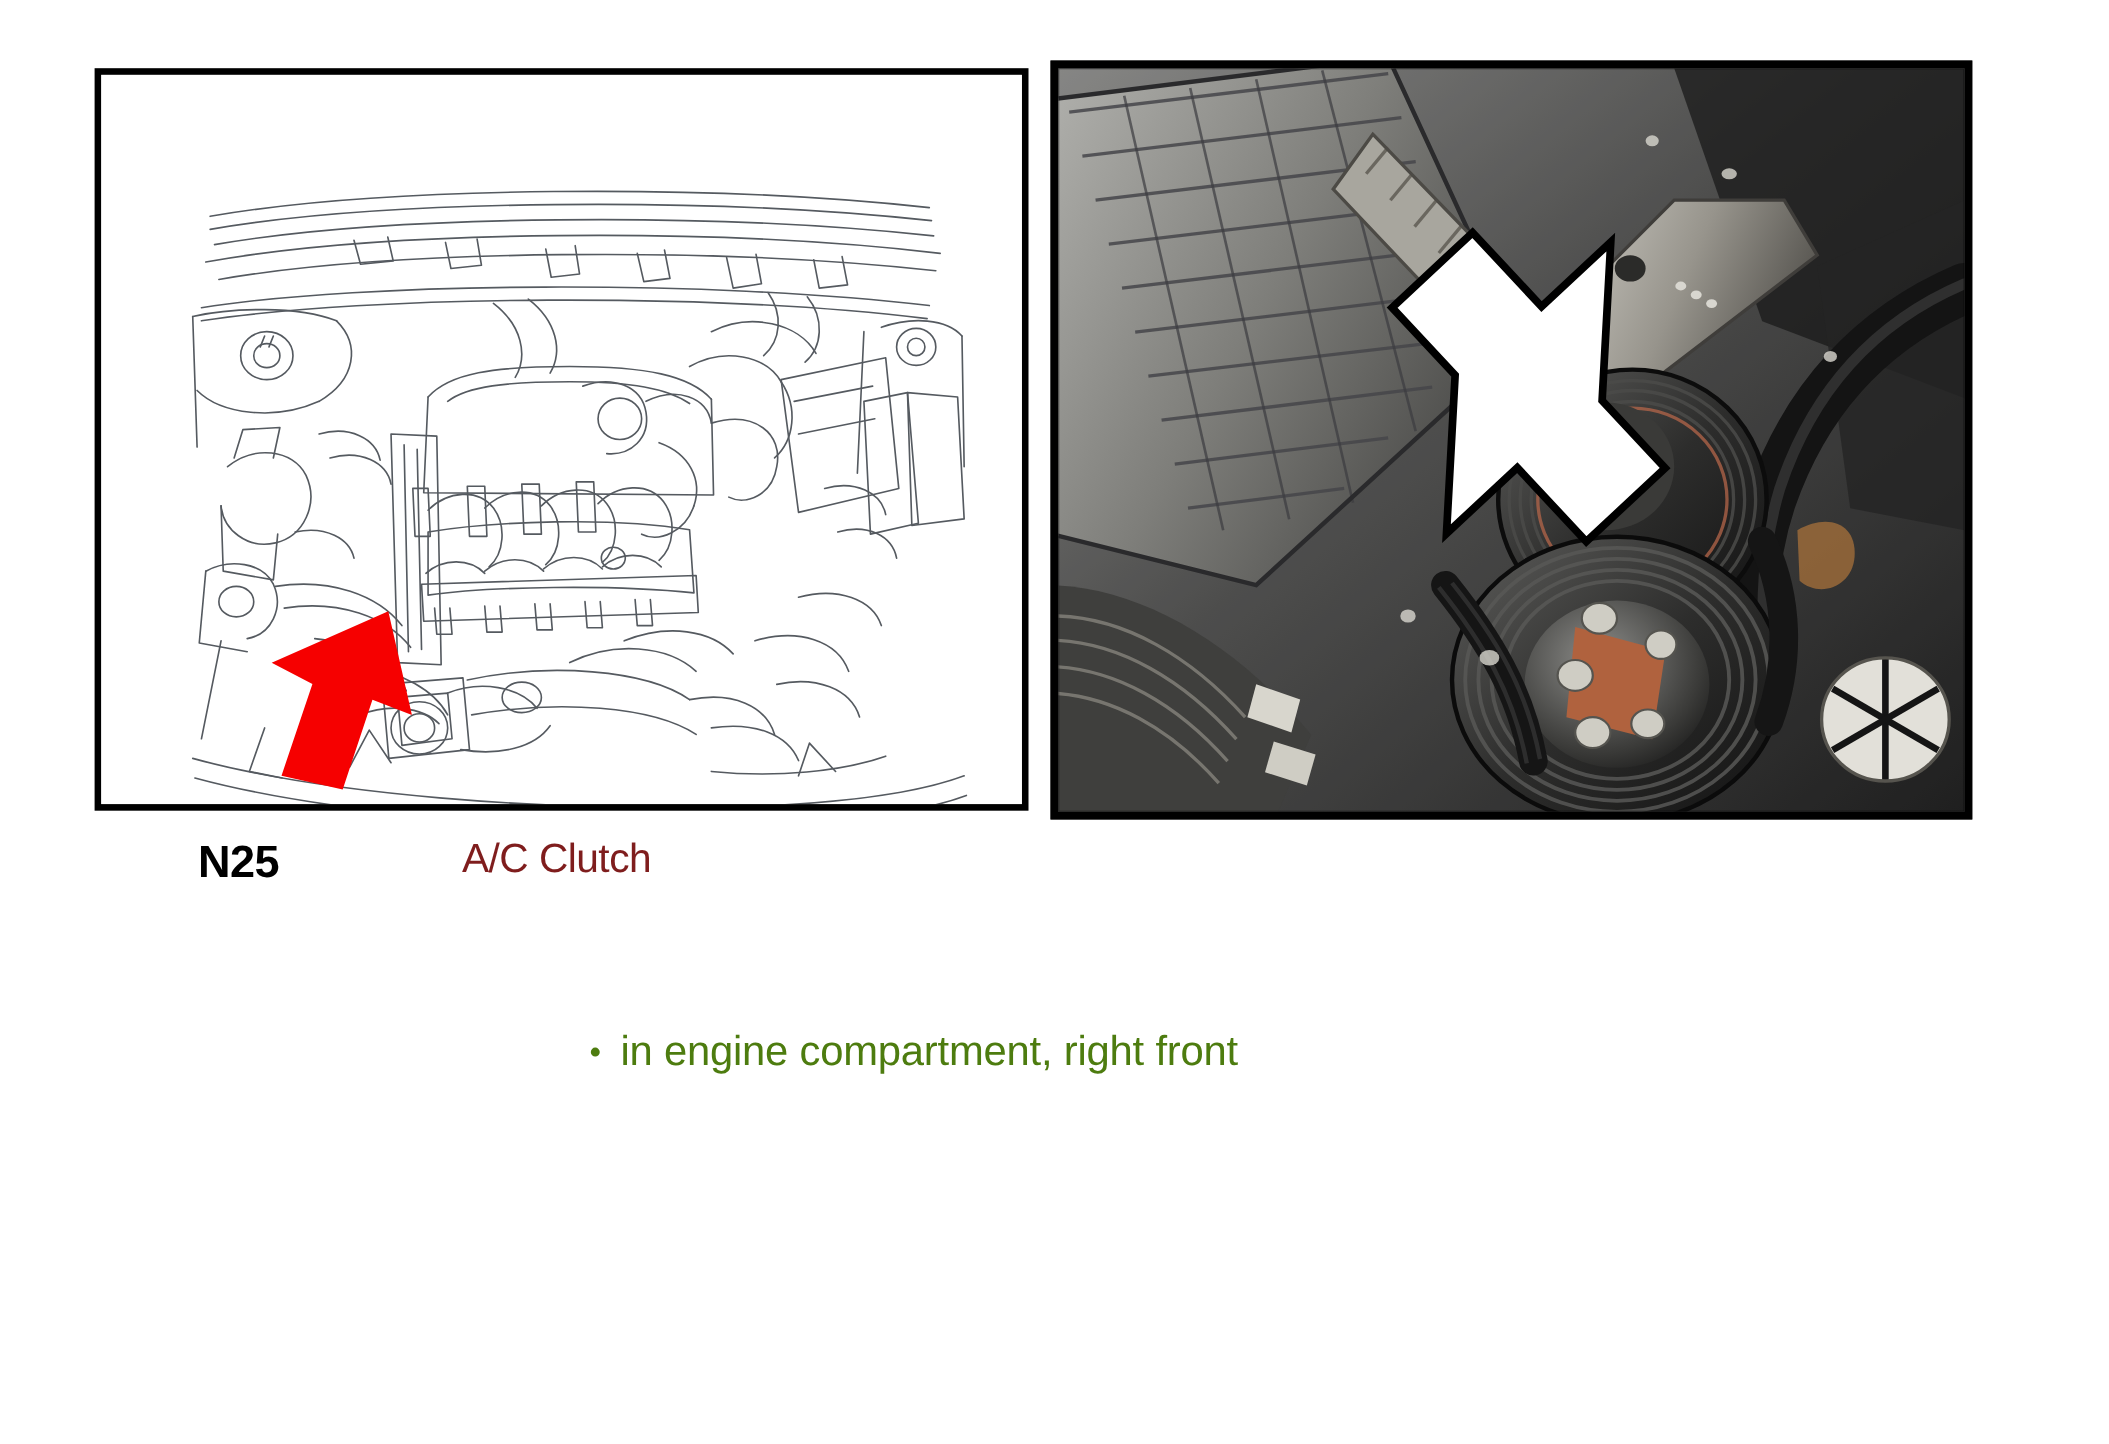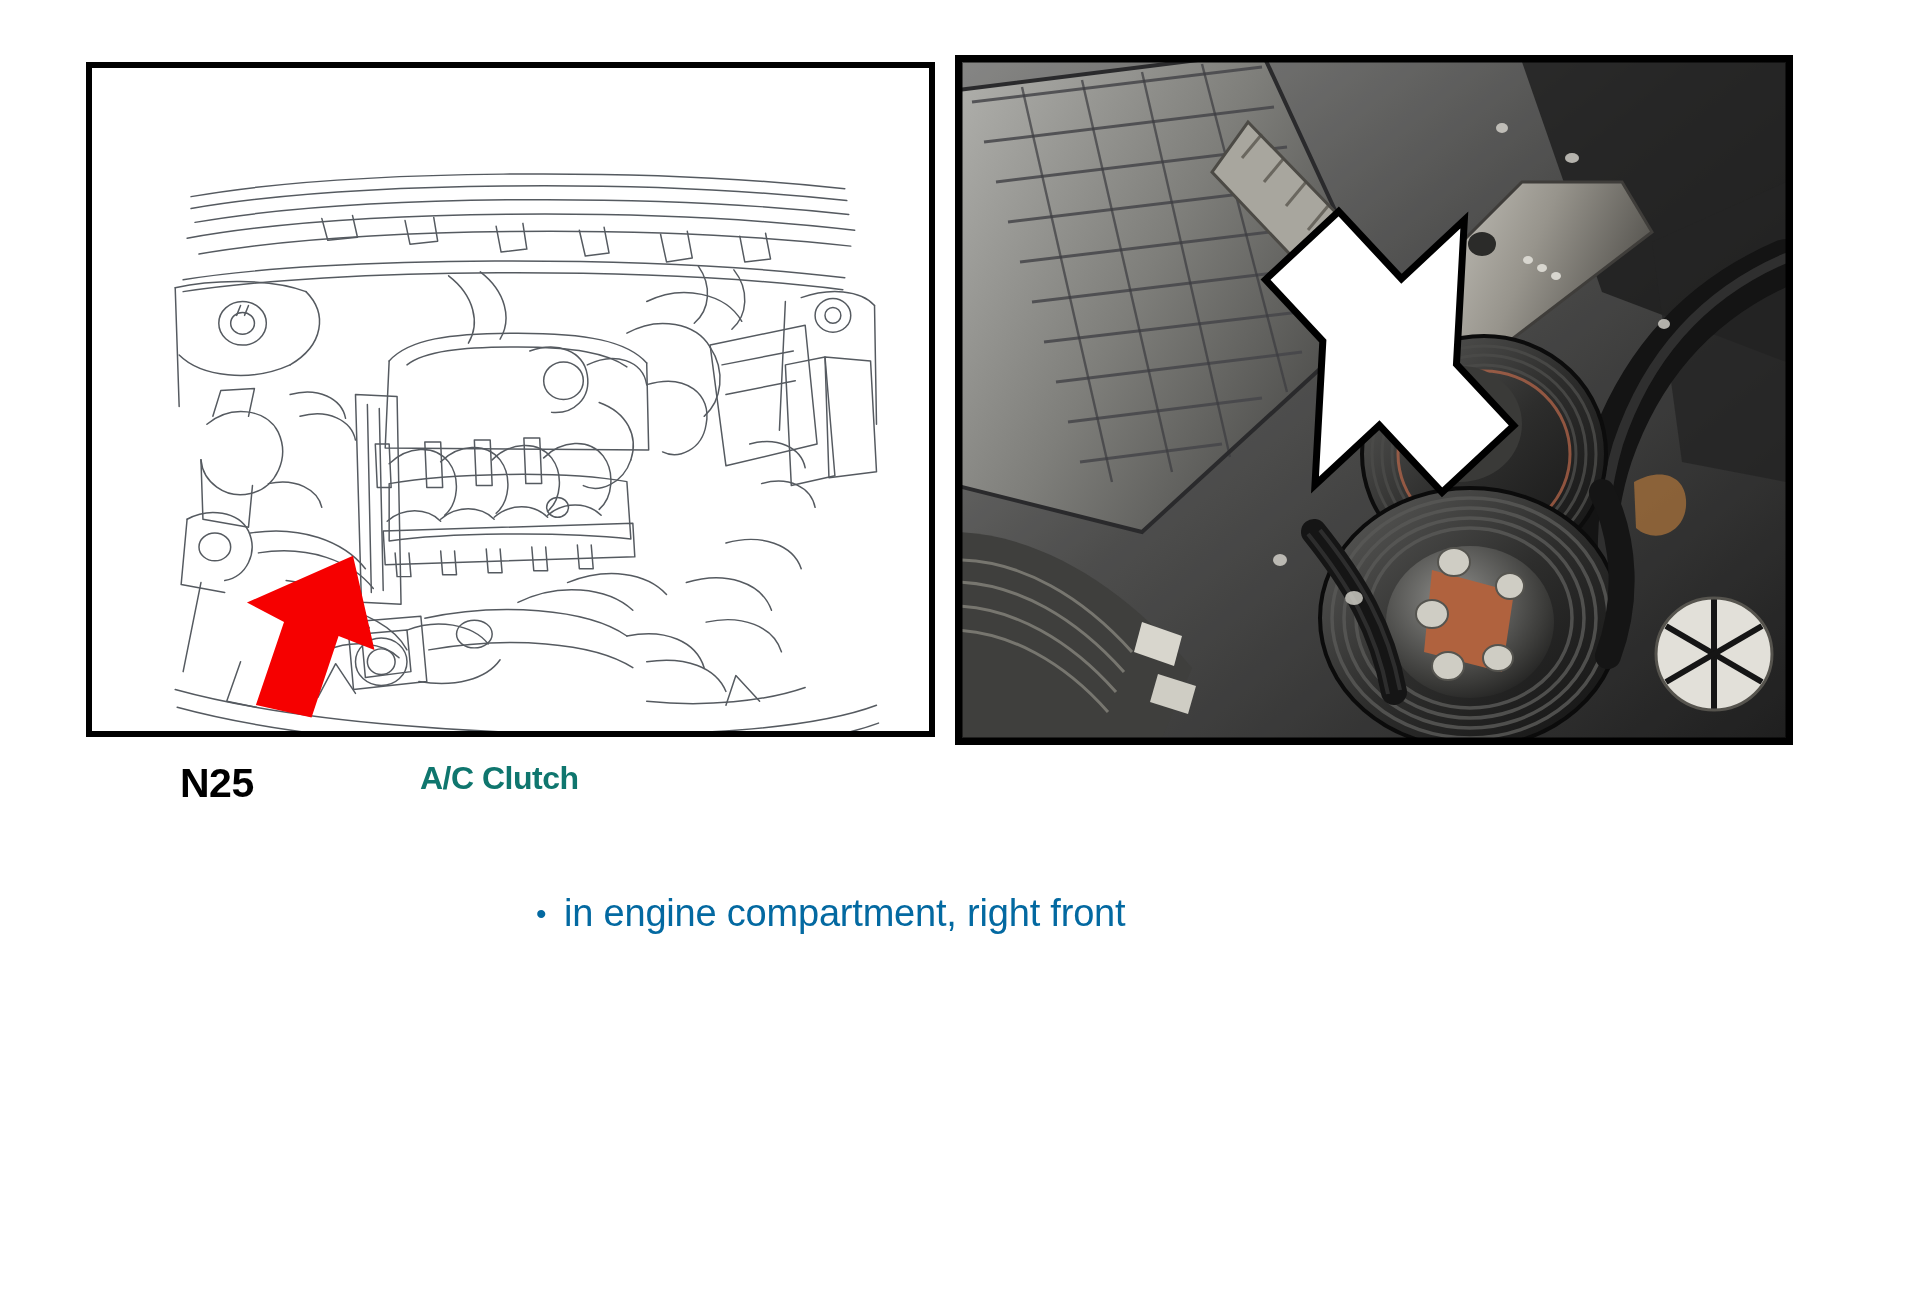--- a/index.html
+++ b/index.html
@@ -66,42 +66,43 @@
     font-size: 41px;
     font-weight: bold;
     color: #000000;
     letter-spacing: -0.5px;
     white-space: nowrap;
   }
   #component-name {
     position: absolute;
     left: 420px;
     top: 0;
-    font-size: 32px;
-    font-weight: bold;
-    color: #0f766e;
+    font-size: 37px;
+    font-weight: normal;
+    color: #7f1d1d;
     letter-spacing: -0.5px;
     white-space: nowrap;
   }
 
   
   #notes-list {
     position: absolute;
     left: 536px;
     top: 888px;
     margin: 0;
     padding: 0;
     list-style: none;
   }
   #notes-list li {
     font-size: 38px;
-    color: #0369a1;
+    color: #4d7c0f;
     line-height: 1.32;
     white-space: nowrap;
     letter-spacing: -0.2px;
+    margin-top: 43px;
   }
   #notes-list li .bullet-glyph {
     display: inline-block;
     width: 28px;
     font-size: 30px;
     vertical-align: 2px;
   }
 </style>
 </head>
 <body>

